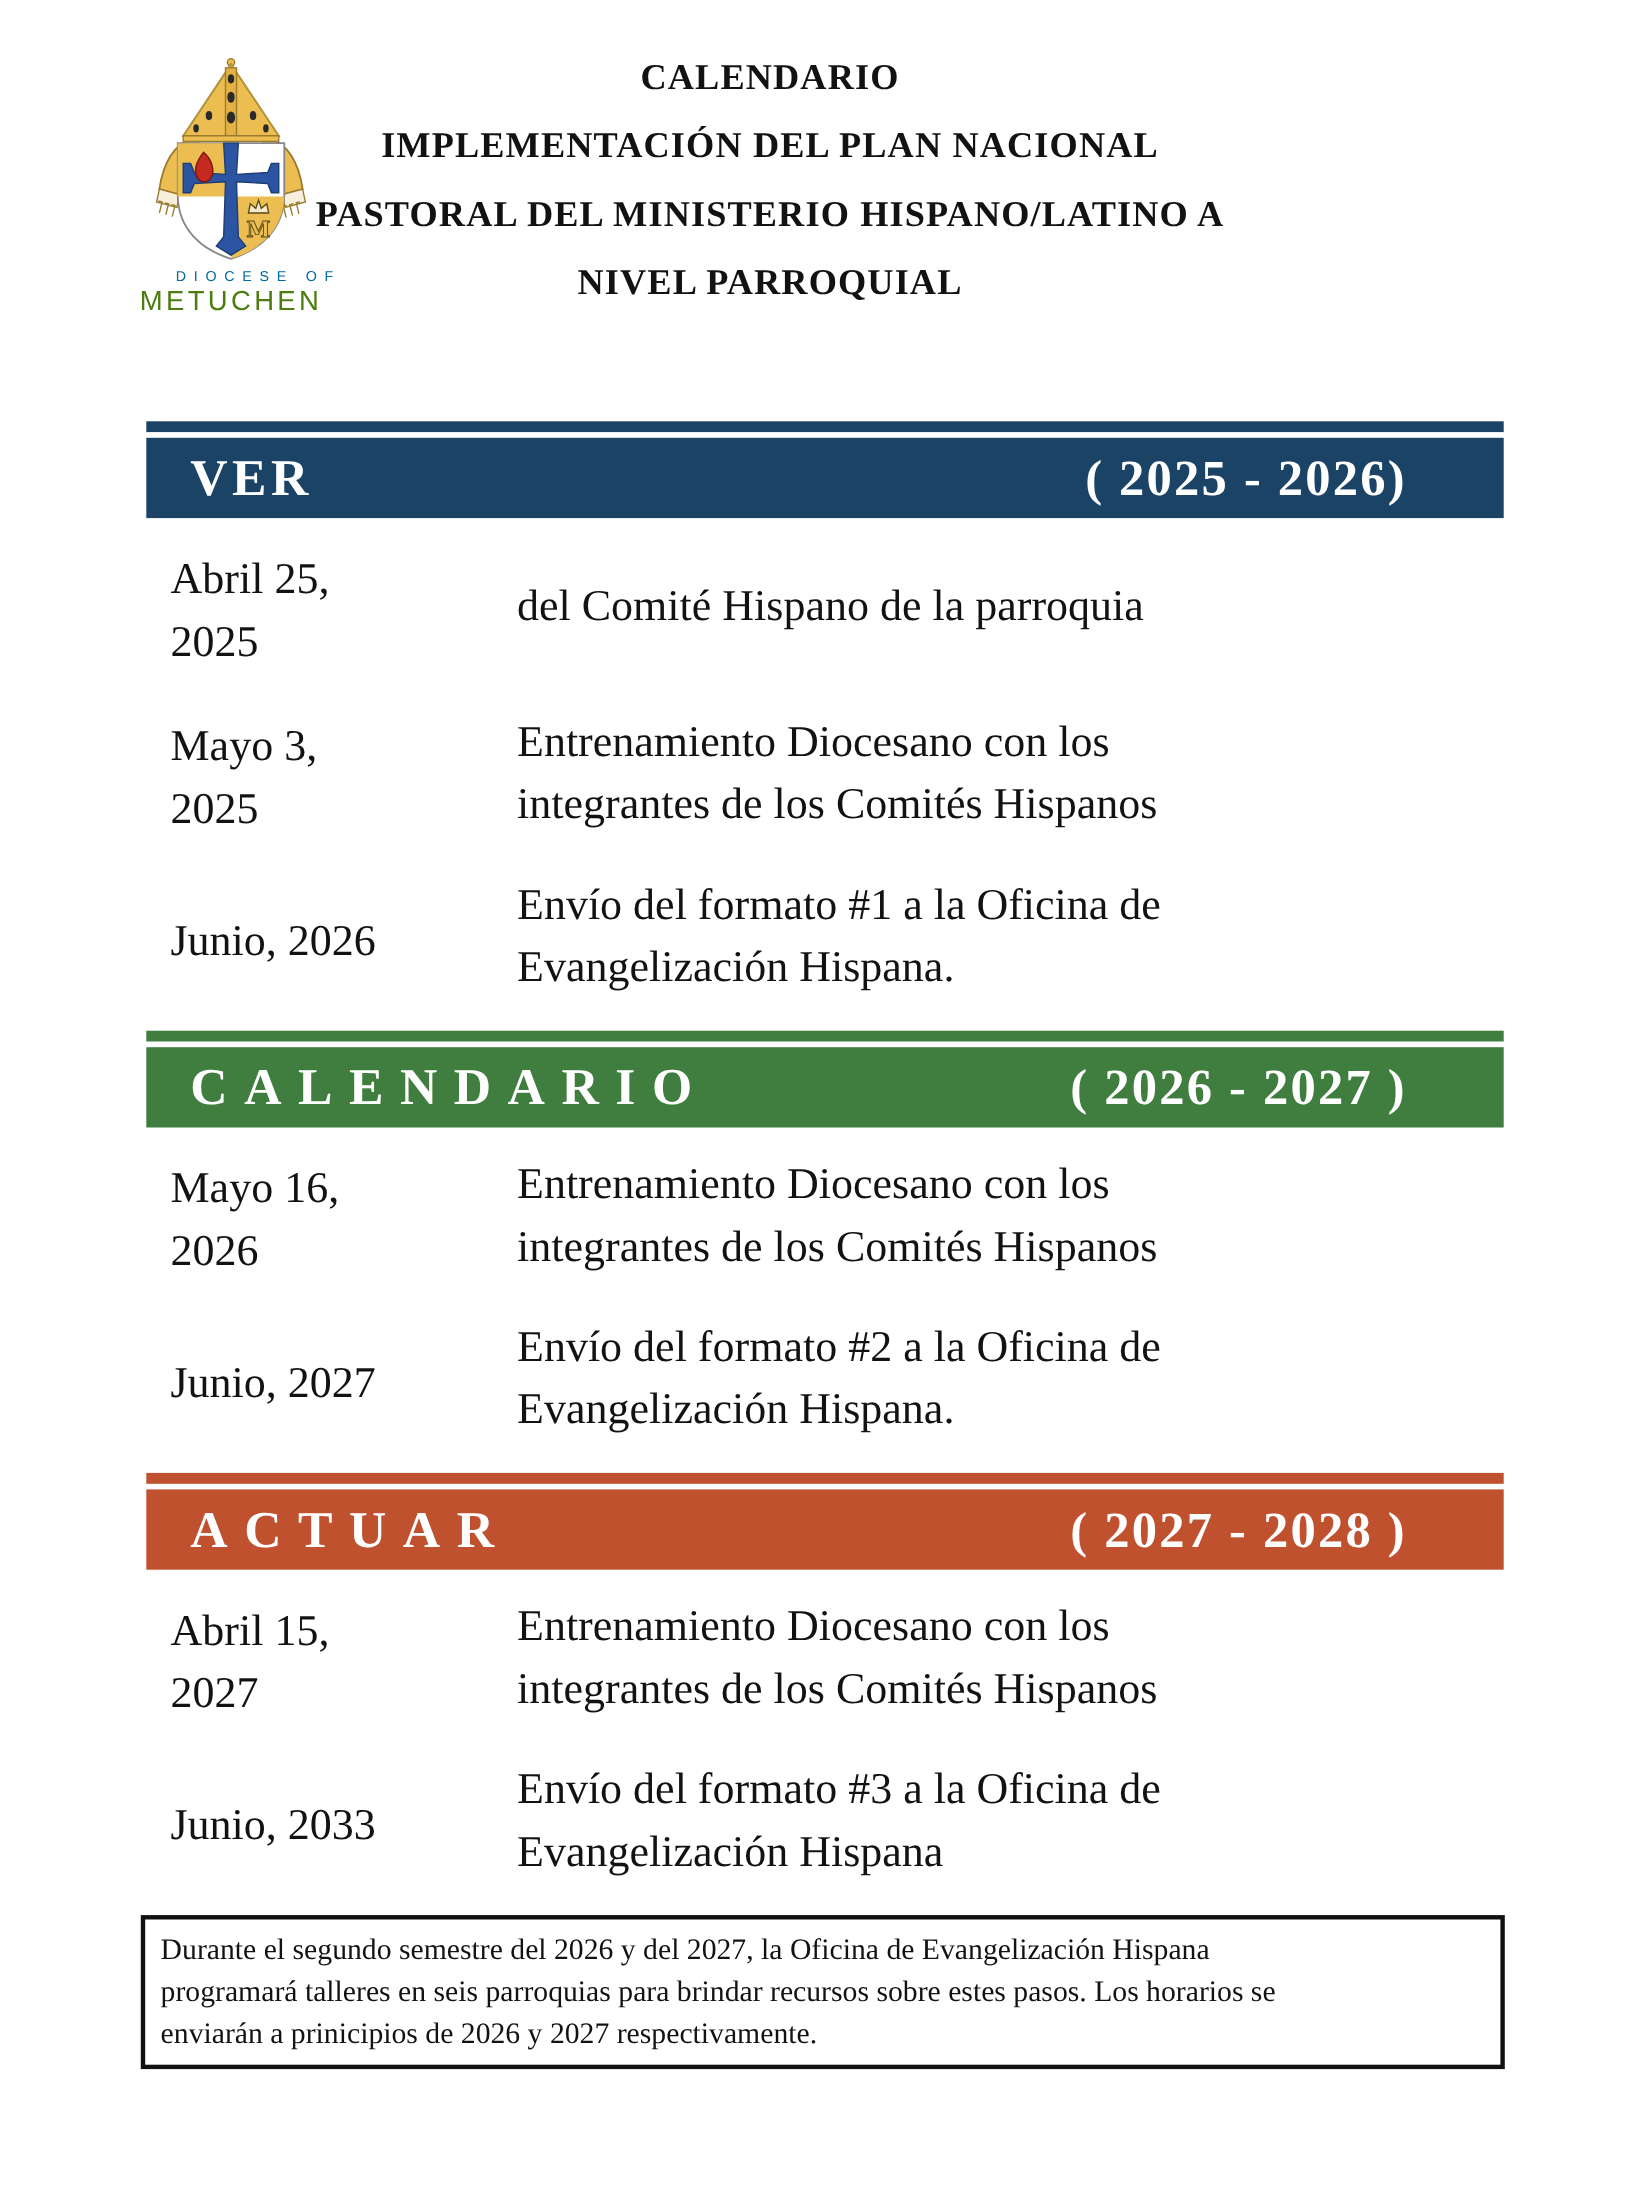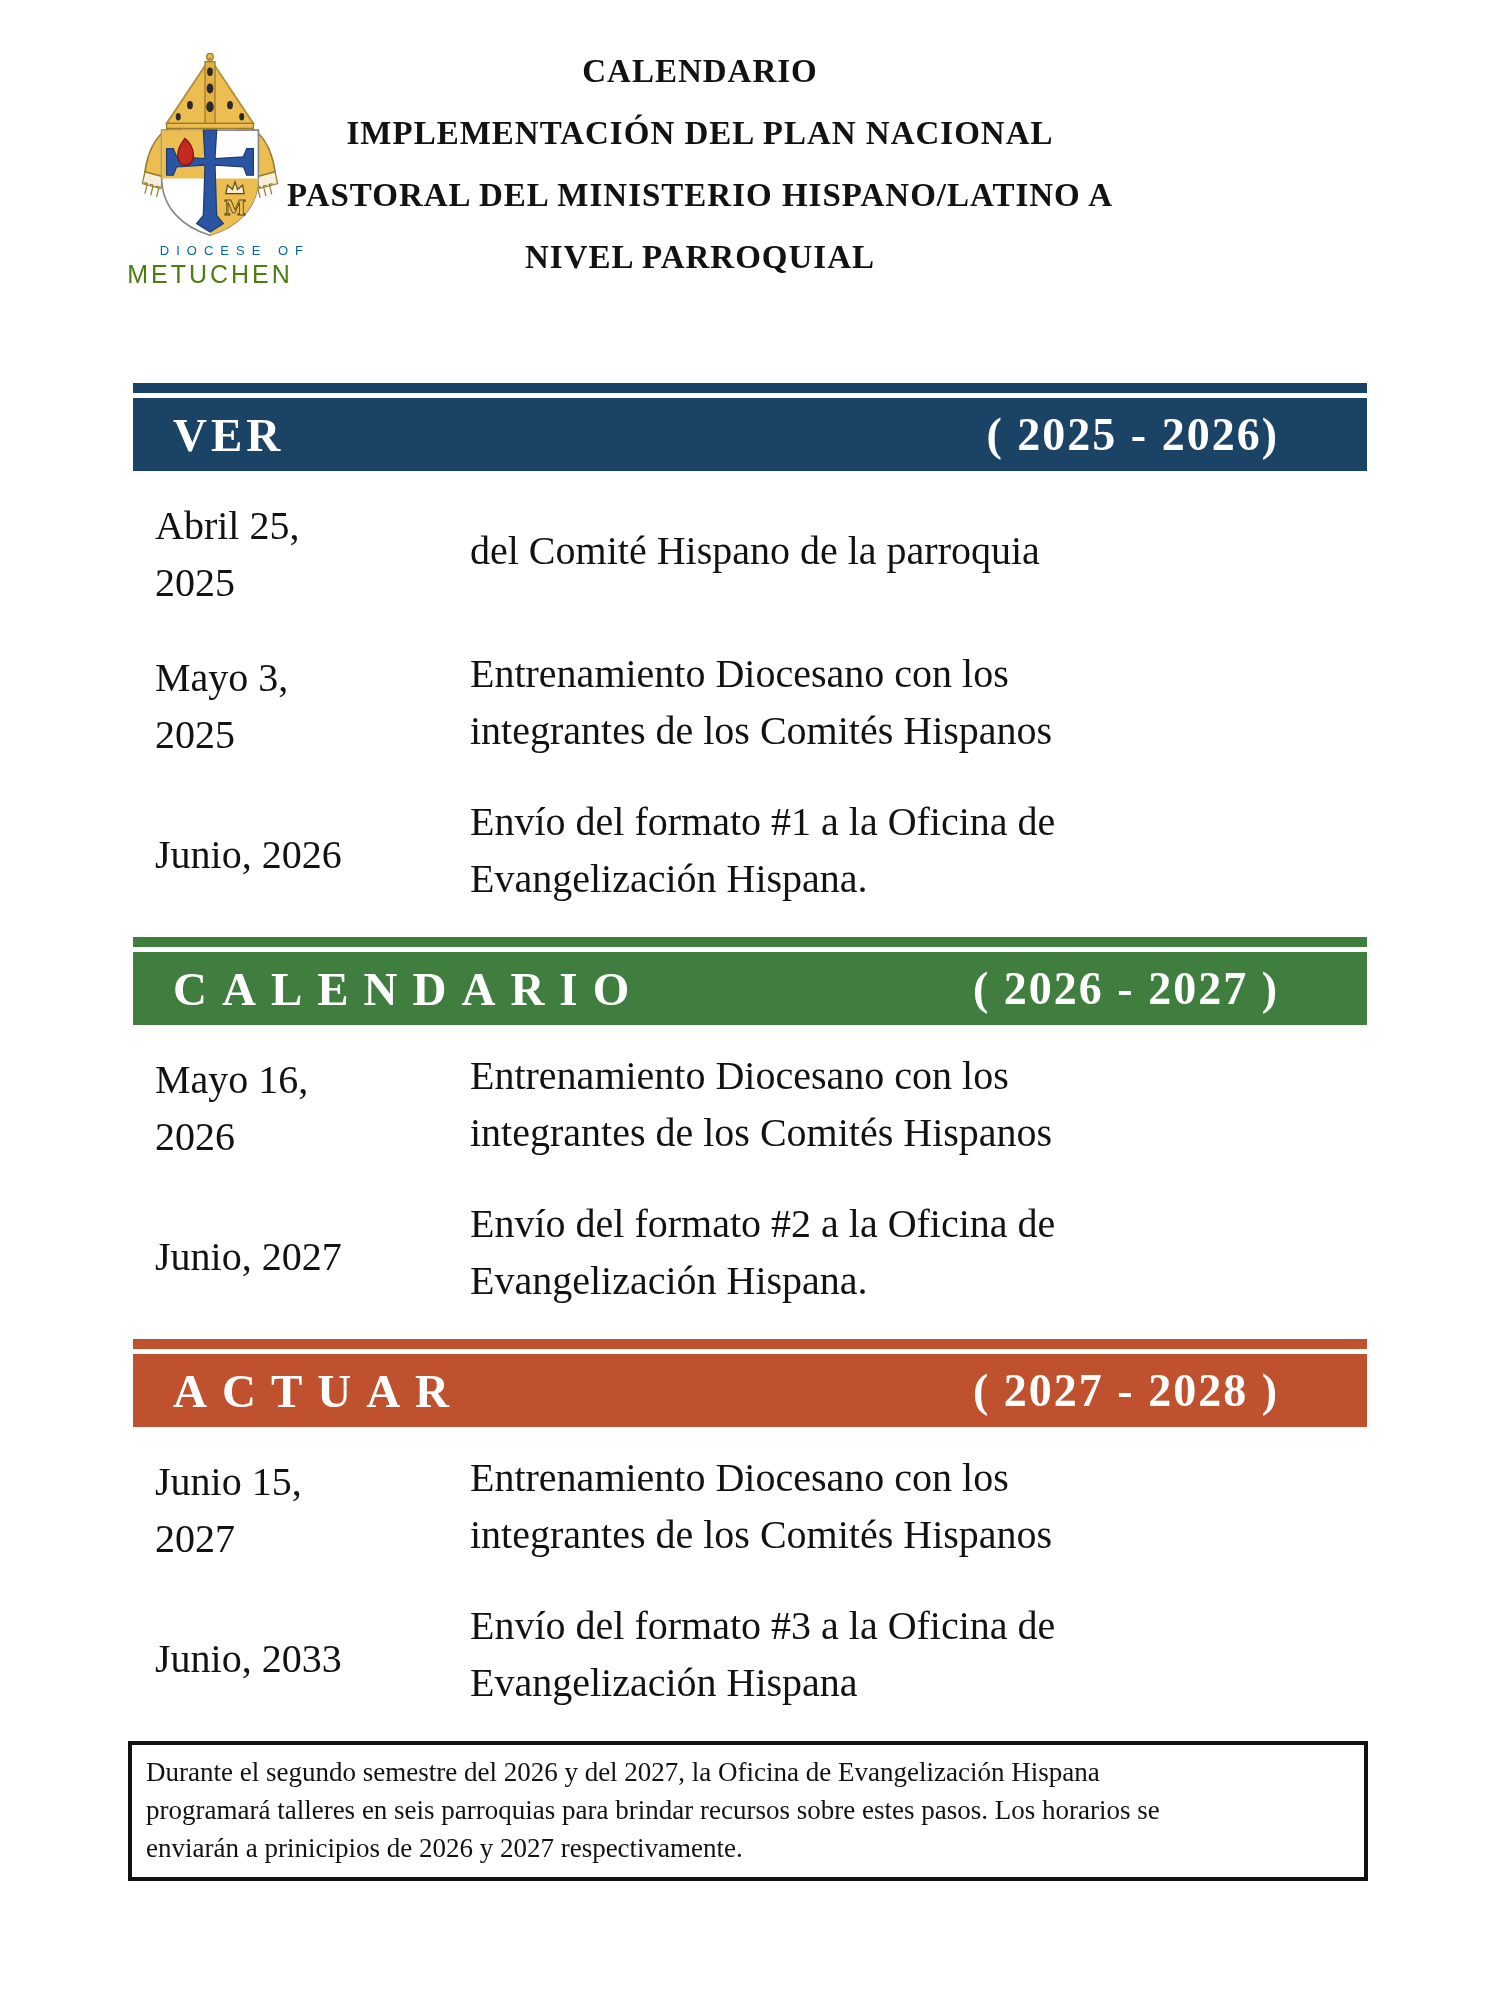--- a/index.html
+++ b/index.html
@@ -224,21 +224,21 @@
       <section class="section" style="--c: #C0512E;">
         <div class="section-strip"></div>
         <div class="section-gap"></div>
         <div class="section-bar">
           <span class="section-title">ACTUAR</span>
           <span class="section-years">( 2027 - 2028 )</span>
         </div>
         <div class="section-rows">
           <div class="row">
             <div class="row-date">
-              <div>Junio 15,</div>
+              <div>Abril 15,</div>
               <div>2027</div>
             </div>
             <div class="row-desc">
               <div>Entrenamiento Diocesano con los</div>
               <div>integrantes de los Comités Hispanos</div>
             </div>
           </div>
           <div class="row">
             <div class="row-date">
               <div>Junio, 2033</div>

